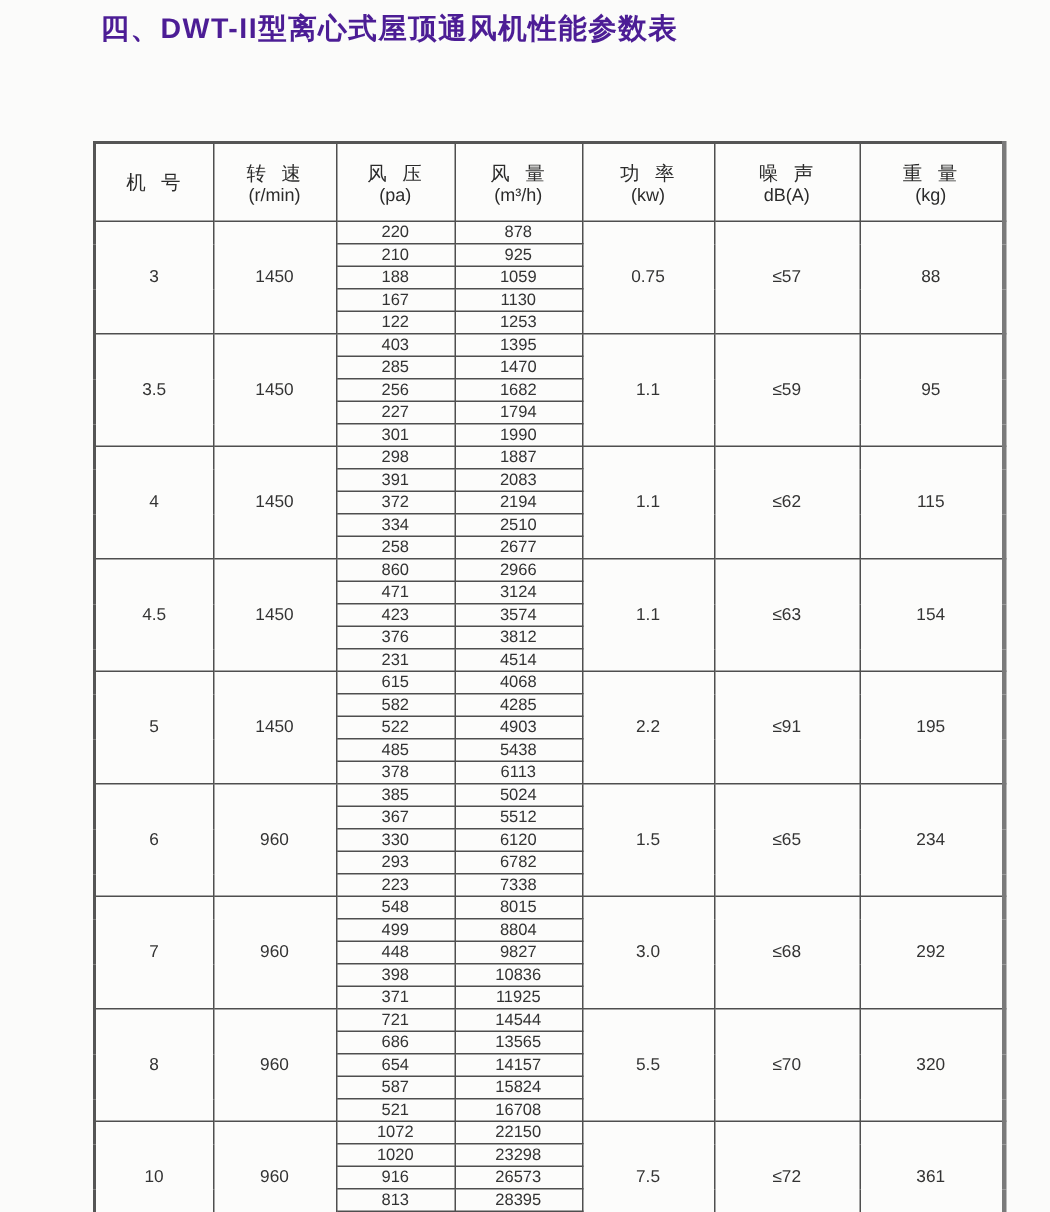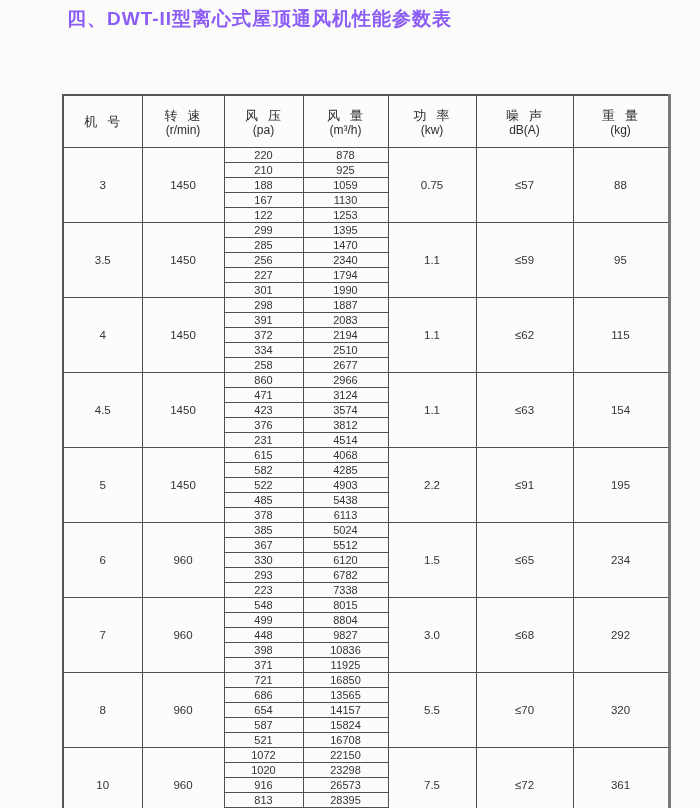--- a/index.html
+++ b/index.html
@@ -9,21 +9,21 @@
     font-family:"Liberation Sans", sans-serif;
     color:#2e2e2e;
     position:relative;
     overflow:hidden;
   }
   .page-title{
     position:absolute;
     left:67px;top:6px;
     font-size:19px;
     font-weight:bold;
-    color:#8b5cf6;
+    color:#4c1d95;
     letter-spacing:1px;
     white-space:pre;
   }
   table.fan-table{
     position:absolute;
     left:62px;top:84px;
     width:606px;
     border-collapse:collapse;
     table-layout:fixed;
     background:#fcfcfb;
@@ -124,33 +124,33 @@
         <td>167</td>
         <td>1130</td>
       </tr>
       <tr>
         <td>122</td>
         <td>1253</td>
       </tr>
       <tr>
         <td rowspan="5" class="group-cell">3.5</td>
         <td rowspan="5" class="group-cell">1450</td>
-        <td>299</td>
+        <td>403</td>
         <td>1395</td>
         <td rowspan="5" class="group-cell">1.1</td>
         <td rowspan="5" class="group-cell">≤59</td>
         <td rowspan="5" class="group-cell">95</td>
       </tr>
       <tr>
         <td>285</td>
         <td>1470</td>
       </tr>
       <tr>
         <td>256</td>
-        <td>2340</td>
+        <td>1682</td>
       </tr>
       <tr>
         <td>227</td>
         <td>1794</td>
       </tr>
       <tr>
         <td>301</td>
         <td>1990</td>
       </tr>
       <tr>
@@ -275,21 +275,21 @@
         <td>10836</td>
       </tr>
       <tr>
         <td>371</td>
         <td>11925</td>
       </tr>
       <tr>
         <td rowspan="5" class="group-cell">8</td>
         <td rowspan="5" class="group-cell">960</td>
         <td>721</td>
-        <td>16850</td>
+        <td>14544</td>
         <td rowspan="5" class="group-cell">5.5</td>
         <td rowspan="5" class="group-cell">≤70</td>
         <td rowspan="5" class="group-cell">320</td>
       </tr>
       <tr>
         <td>686</td>
         <td>13565</td>
       </tr>
       <tr>
         <td>654</td>

